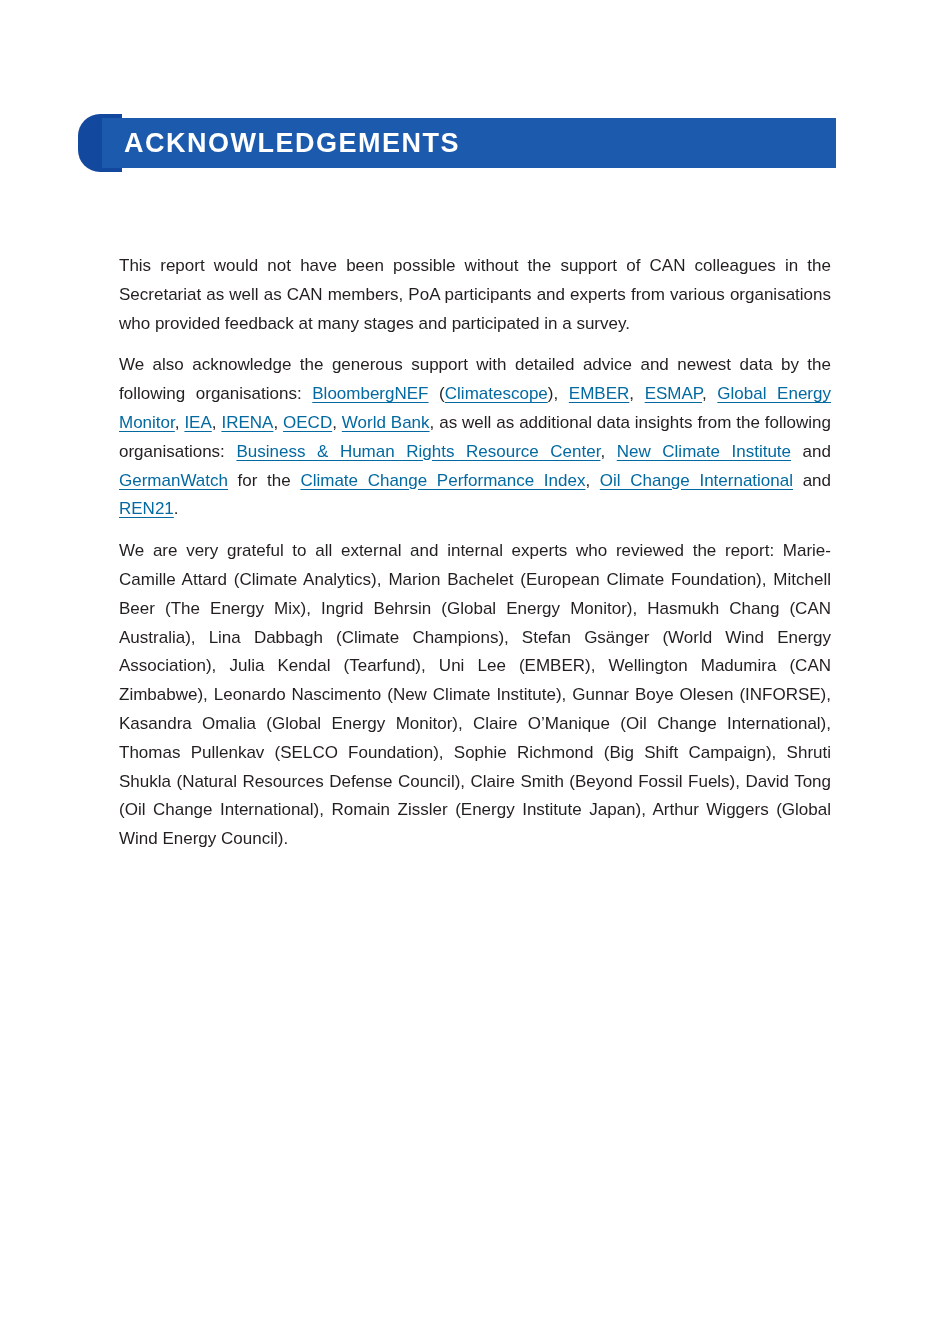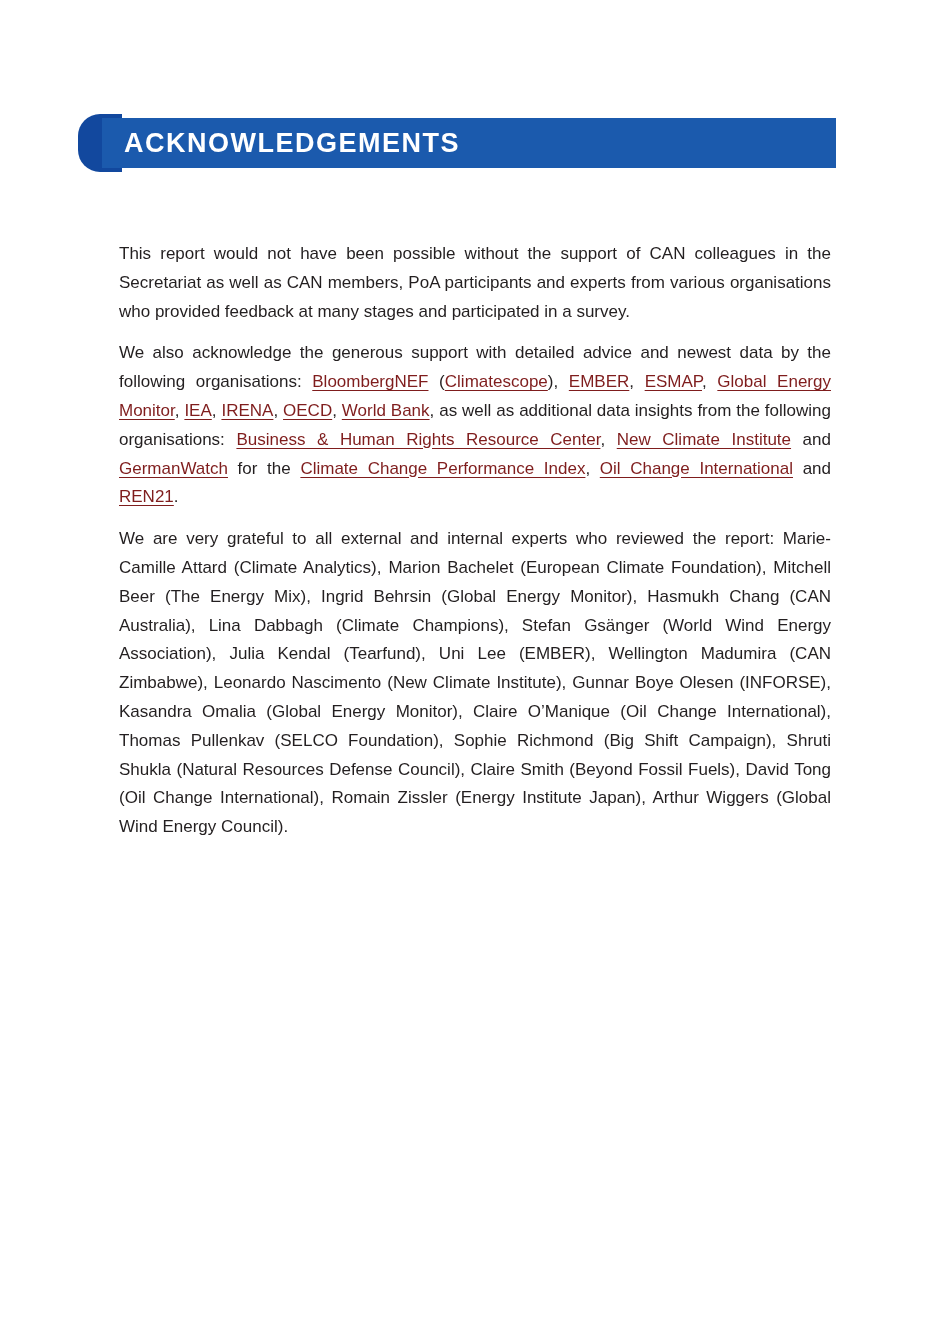--- a/index.html
+++ b/index.html
@@ -46,24 +46,24 @@
   .body-paragraphs {
     position: absolute;
     left: 119px;
     top: 240px;
     width: 712px;
     text-align: justify;
     font-size: 17px;
     line-height: 28.8px;
   }
   .body-paragraphs p {
-    margin: 0 0 13px 0;
+    margin: 12px 0 13px 0;
   }
   .doc-link {
-    color: #7f1d1d;
+    color: #0369a1;
     text-decoration: underline;
     text-underline-offset: 3px;
     cursor: pointer;
   }
   .footer-accent-mark {
     position: absolute;
     left: 78px;
     top: 1311px;
     width: 25px;
     height: 33px;

